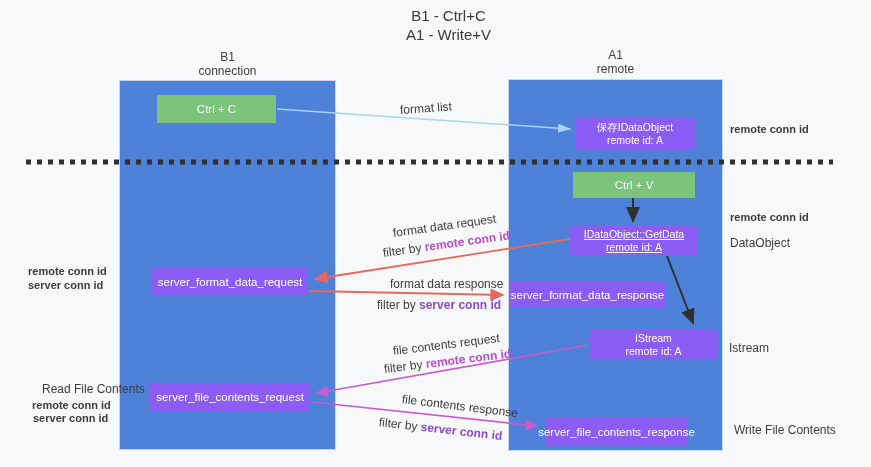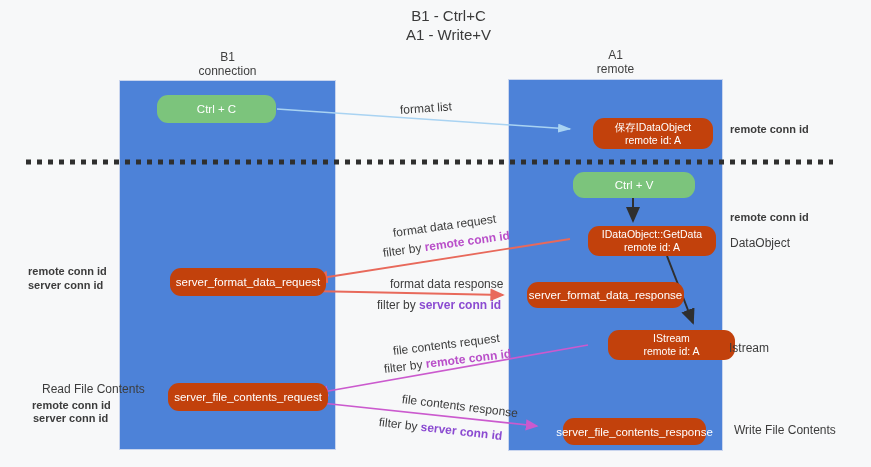--- a/index.html
+++ b/index.html
@@ -12,29 +12,29 @@
   
   .lane-header{text-align:center;font-size:12px;line-height:14px;color:#3f3f3f;z-index:3;}
   
   .lane{background:#4d82d8;border:1px solid #c9d5ee;box-sizing:border-box;z-index:0;}
   #lane-left{left:119px;top:80px;width:217px;height:370px;}
   #lane-right{left:508px;top:79px;width:215px;height:372px;}
   
   #overlay{left:0;top:0;z-index:1;}
   
   .node{z-index:2;display:flex;flex-direction:column;align-items:center;justify-content:center;
-        color:#fff;text-align:right;box-sizing:border-box;border-radius:11px;}
+        color:#fff;text-align:right;box-sizing:border-box;}
   .node.green{background:#7cc47c;font-size:12px;}
-  .node.orange{background:#c2410c;margin-left:18px;}
+  .node.orange{background:#8b5cf6;}
   .node .l1,.node .l2{display:block;line-height:13px;font-size:10.5px;}
   .node.single{font-size:11.5px;}
   #node-ctrl-c{left:157px;top:95px;width:119px;height:28px;}
   #node-save{left:575px;top:118px;width:120px;height:31px;}
   #node-ctrl-v{left:573px;top:172px;width:122px;height:26px;}
-  #node-getdata{left:570px;top:226px;width:128px;height:30px;}
+  #node-getdata{left:570px;top:226px;width:128px;height:30px;text-decoration:underline;}
   #node-format-req{left:152px;top:268px;width:156px;height:28px;}
   #node-format-res{left:509px;top:282px;width:157px;height:26px;}
   #node-istream{left:590px;top:330px;width:127px;height:30px;}
   #node-file-req{left:150px;top:383px;width:160px;height:28px;}
   #node-file-res{left:545px;top:418px;width:143px;height:27px;}
   
   .flabel{z-index:3;font-size:12px;color:#3c3c3c;white-space:nowrap;transform-origin:left center;}
   .magenta{color:#b94fc9;font-weight:bold;}
   .violet{color:#8b4bd1;font-weight:bold;}
   .greentx{color:#5cb85c;font-weight:bold;}

